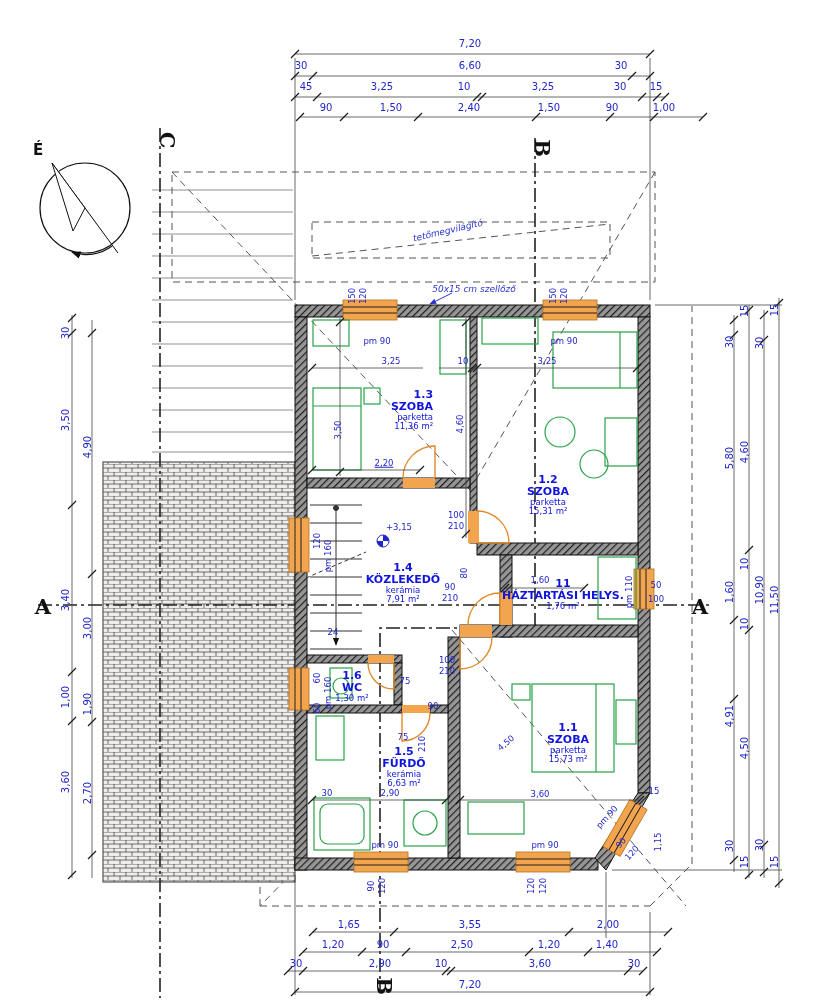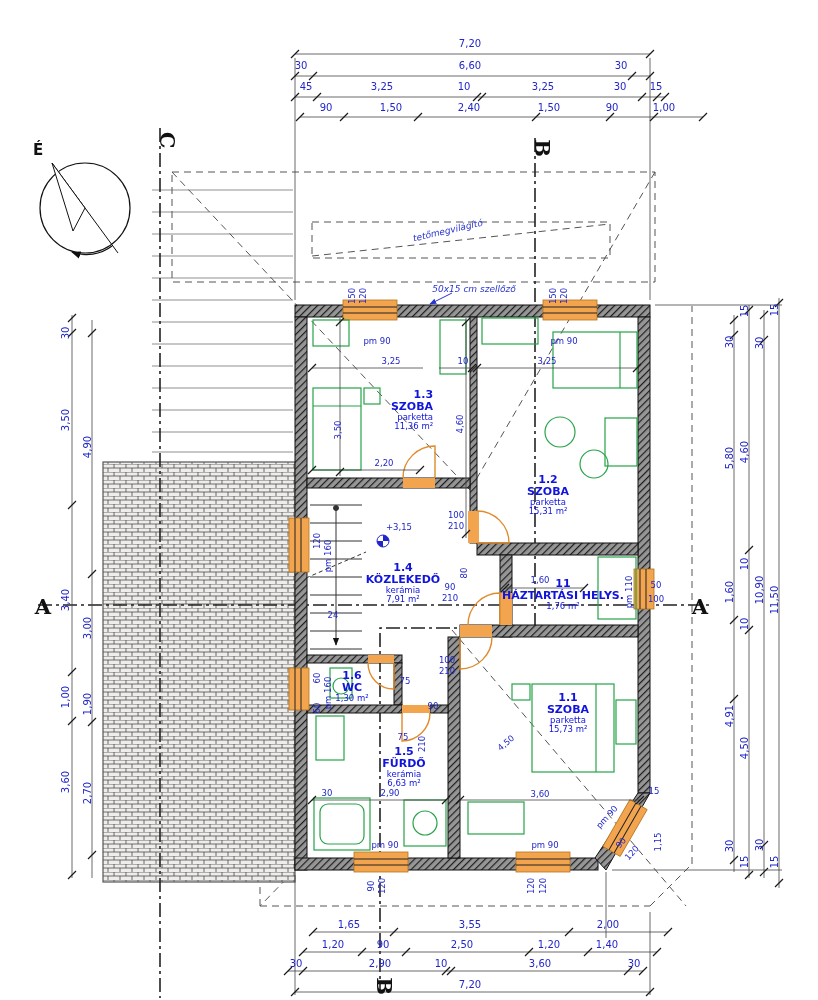--- a/index.html
+++ b/index.html
@@ -243,31 +243,31 @@
       <div class="lbl sm" style="left: 564px; top: 341px; transform: translate(-50%, -50%) rotate(0deg);">pm 90</div>
       <div class="lbl sm" style="left: 391px; top: 361px; transform: translate(-50%, -50%) rotate(0deg);">3,25</div>
       <div class="lbl sm" style="left: 463px; top: 361px; transform: translate(-50%, -50%) rotate(0deg);">10</div>
       <div class="lbl sm" style="left: 547px; top: 361px; transform: translate(-50%, -50%) rotate(0deg);">3,25</div>
       <div class="lbl sm" style="left: 352px; top: 296px; transform: translate(-50%, -50%) rotate(-90deg);">150</div>
       <div class="lbl sm" style="left: 363px; top: 296px; transform: translate(-50%, -50%) rotate(-90deg);">120</div>
       <div class="lbl sm" style="left: 553px; top: 296px; transform: translate(-50%, -50%) rotate(-90deg);">150</div>
       <div class="lbl sm" style="left: 564px; top: 296px; transform: translate(-50%, -50%) rotate(-90deg);">120</div>
       <div class="lbl sm" style="left: 338px; top: 430px; transform: translate(-50%, -50%) rotate(-90deg);">3,50</div>
       <div class="lbl sm" style="left: 460px; top: 424px; transform: translate(-50%, -50%) rotate(-90deg);">4,60</div>
-      <div class="lbl sm" style="left: 384px; top: 463px; transform: translate(-50%, -50%) rotate(0deg);">2,20</div>
+      <div class="lbl sm" style="left: 384px; top: 463px; transform: translate(-50%, -50%) rotate(0deg); text-decoration: underline;">2,20</div>
       <div class="lbl sm" style="left: 456px; top: 515px; transform: translate(-50%, -50%) rotate(0deg);">100</div>
       <div class="lbl sm" style="left: 456px; top: 526px; transform: translate(-50%, -50%) rotate(0deg);">210</div>
       <div class="lbl sm" style="left: 317px; top: 541px; transform: translate(-50%, -50%) rotate(-90deg);">120</div>
       <div class="lbl sm" style="left: 328px; top: 556px; transform: translate(-50%, -50%) rotate(-90deg);">pm 160</div>
       <div class="lbl sm" style="left: 399px; top: 527px; transform: translate(-50%, -50%) rotate(0deg); text-align: center;">+3,15</div>
       <div class="lbl sm" style="left: 450px; top: 587px; transform: translate(-50%, -50%) rotate(0deg);">90</div>
       <div class="lbl sm" style="left: 450px; top: 598px; transform: translate(-50%, -50%) rotate(0deg);">210</div>
       <div class="lbl sm" style="left: 464px; top: 573px; transform: translate(-50%, -50%) rotate(-90deg);">80</div>
       <div class="lbl sm" style="left: 540px; top: 580px; transform: translate(-50%, -50%) rotate(0deg);">1,60</div>
-      <div class="lbl sm" style="left: 333px; top: 615px; transform: translate(-50%, -50%) rotate(0deg);">24</div>
+      <div class="lbl sm" style="left: 333px; top: 632px; transform: translate(-50%, -50%) rotate(0deg);">24</div>
       <div class="lbl sm" style="left: 629px; top: 592px; transform: translate(-50%, -50%) rotate(-90deg);">pm 110</div>
       <div class="lbl sm" style="left: 656px; top: 585px; transform: translate(-50%, -50%) rotate(0deg);">50</div>
       <div class="lbl sm" style="left: 656px; top: 599px; transform: translate(-50%, -50%) rotate(0deg);">100</div>
       <div class="lbl sm" style="left: 447px; top: 660px; transform: translate(-50%, -50%) rotate(0deg);">100</div>
       <div class="lbl sm" style="left: 447px; top: 671px; transform: translate(-50%, -50%) rotate(0deg);">210</div>
       <div class="lbl sm" style="left: 405px; top: 681px; transform: translate(-50%, -50%) rotate(0deg);">75</div>
       <div class="lbl sm" style="left: 433px; top: 706px; transform: translate(-50%, -50%) rotate(0deg);">90</div>
       <div class="lbl sm" style="left: 403px; top: 737px; transform: translate(-50%, -50%) rotate(0deg);">75</div>
       <div class="lbl sm" style="left: 422px; top: 744px; transform: translate(-50%, -50%) rotate(-90deg);">210</div>
       <div class="lbl sm" style="left: 317px; top: 678px; transform: translate(-50%, -50%) rotate(-90deg);">60</div>
@@ -323,21 +323,21 @@
         <div>1.6</div>
         <div>WC</div>
         <div class="sub">1,30 m²</div>
       </div>
       <div class="room" style="left: 404px; top: 746px;">
         <div>1.5</div>
         <div>FÜRDŐ</div>
         <div class="sub">kerámia</div>
         <div class="sub">6,63 m²</div>
       </div>
-      <div class="room" style="left: 568px; top: 692px;">
+      <div class="room" style="left: 568px; top: 722px;">
         <div>1.1</div>
         <div>SZOBA</div>
         <div class="sub">parketta</div>
         <div class="sub">15,73 m²</div>
       </div>
     </div>
 
 </div>
 
 </body></html>

